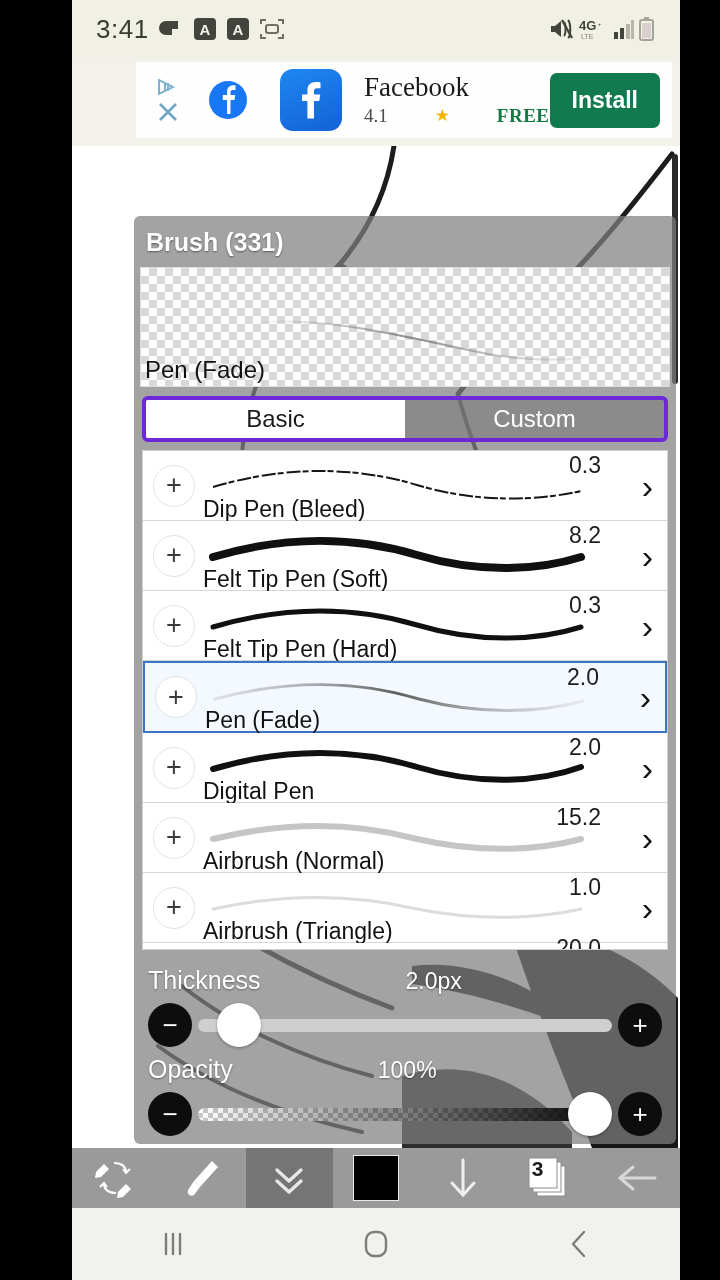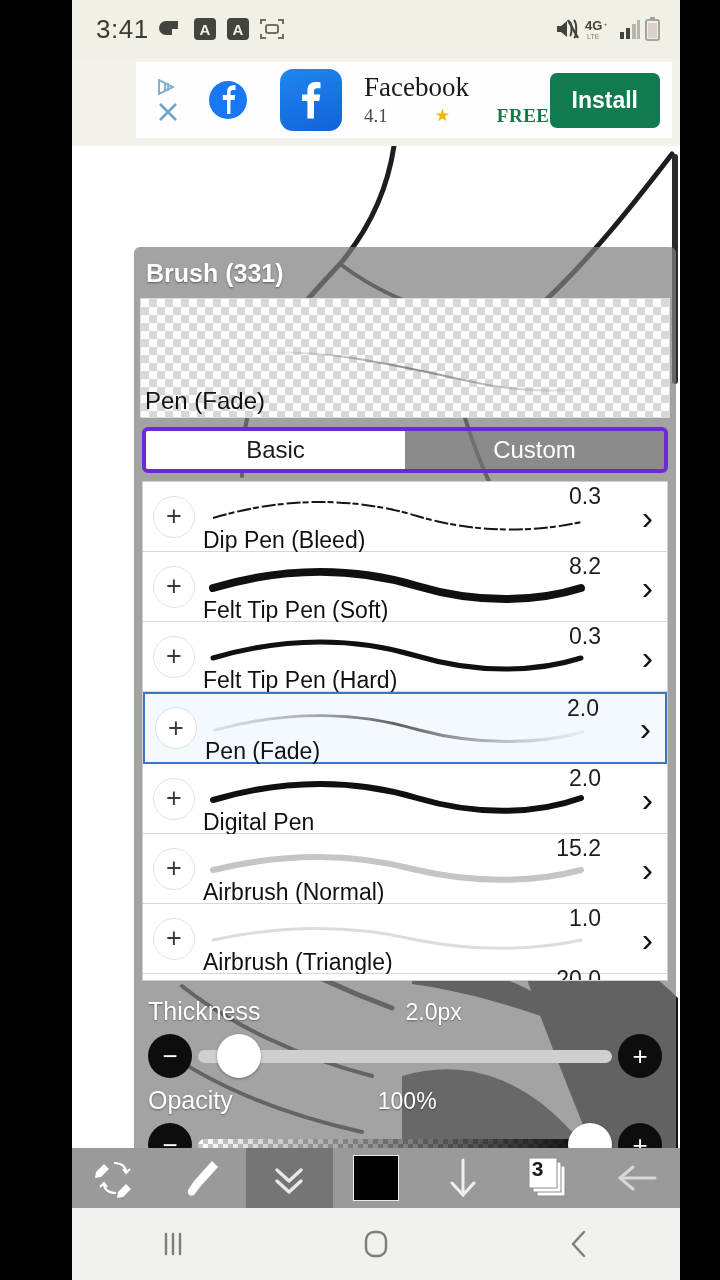--- a/index.html
+++ b/index.html
@@ -19,21 +19,21 @@
 
   
   #statusbar {
     position: absolute; left: 0; top: 0;
     width: 608px; height: 58px;
     background: #f0f0e4;
     display: flex; align-items: center;
   }
   #sb-left { display: flex; align-items: center; gap: 9px; padding-left: 24px; }
   #sb-time { font-size: 26px; color: #3b3b36; letter-spacing: .5px; }
-  #sb-right { margin-left: auto; display: flex; align-items: center; gap: 4px; padding-right: 20px; }
+  #sb-right { margin-left: auto; display: flex; align-items: center; gap: 4px; padding-right: 26px; }
   .sb-ic { display: block; }
 
   
   #ad {
     position: absolute; left: 64px; top: 62px;
     width: 536px; height: 76px;
     background: #fefefe;
     display: flex; align-items: center;
   }
   #ad-meta {
@@ -71,21 +71,20 @@
     position: absolute; right: 2px; top: 8px; width: 6px; height: 230px;
     background: #2a2a2a; border-radius: 3px;
   }
 
   
   #brushpanel {
     position: absolute; left: 62px; top: 216px;
     width: 542px; height: 928px;
     background: rgba(128,128,128,0.72);
     border-radius: 6px;
-    margin-top: 31px;
   }
   #bp-title {
     padding: 12px 0 10px 12px; font-size: 25px; font-weight: bold;
     color: #ffffff; text-shadow: 0 1px 2px rgba(0,0,0,.45);
   }
   #bp-preview {
     position: relative; margin: 0 6px; height: 120px;
     border: 1px solid #dcdcdc;
     background-image:
       linear-gradient(45deg,#d8d8d8 25%,transparent 25%,transparent 75%,#d8d8d8 75%),

